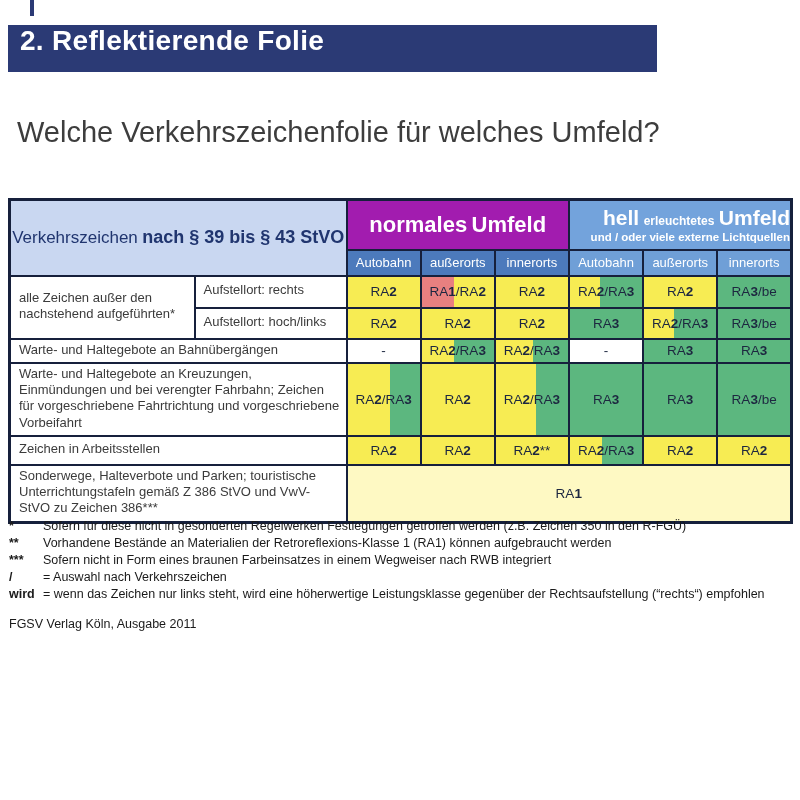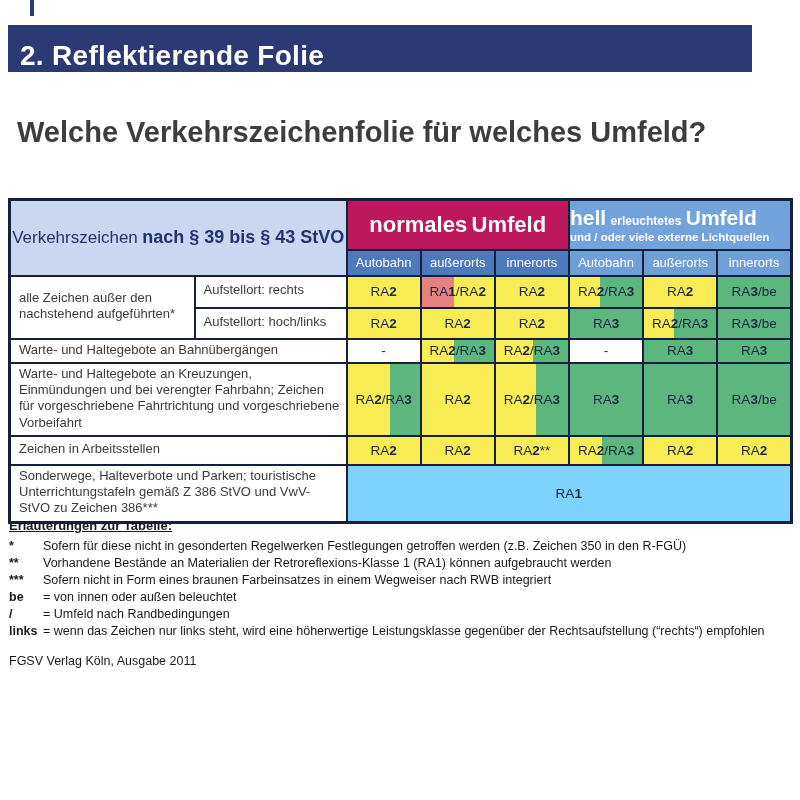--- a/index.html
+++ b/index.html
@@ -1,39 +1,39 @@
 <!DOCTYPE html>
 <html lang="de"><head>
 <meta charset="utf-8">
 <style>
   html,body{margin:0;padding:0}
   body{width:800px;height:800px;background:#fff;position:relative;overflow:hidden;
        font-family:"Liberation Sans",sans-serif;color:#222}
 
   .corner-tick{position:absolute;left:30px;top:0;width:4px;height:16px;background:#2b3a75}
 
-  .titlebar{position:absolute;left:8px;top:25px;width:744px;height:47px;background:#2b3a75;
-            display:flex;align-items:flex-end}
+  .titlebar{position:absolute;left:8px;top:25px;width:649px;height:47px;background:#2b3a75;
+            display:flex;align-items:flex-start}
   .titlebar .t{color:#fff;font-size:28px;font-weight:bold;padding-left:12px;letter-spacing:.3px}
 
-  .subtitle{position:absolute;left:17px;top:116px;margin:0;font-size:29px;font-weight:bold;color:#3d3d3d}
+  .subtitle{position:absolute;left:17px;top:116px;margin:0;font-size:29px;font-weight:normal;color:#3d3d3d}
 
   table.foil{position:absolute;left:8px;top:198px;width:785px;border-collapse:collapse;
              table-layout:fixed;border:3px solid #16203c}
   .foil th,.foil td{border:2px solid #16203c;padding:0;overflow:hidden}
 
   thead tr.main{height:50px}
   .cornercell{background:#c9d7f1;text-align:center;vertical-align:middle}
   .cornercell .ct{font-weight:normal;font-size:17px;color:#20356f}
   .cornercell .cs{font-size:18px;color:#20356f}
 
-  .grp-n{background:#be185d;color:#fff;text-align:center;vertical-align:middle}
+  .grp-n{background:#a21caf;color:#fff;text-align:center;vertical-align:middle}
   .grp-n .gb{font-weight:bold;font-size:22px}
   .grp-n .gr{font-size:22px}
-  .grp-h{background:#73a3dc;color:#fff;text-align:left;vertical-align:middle;line-height:1.05}
+  .grp-h{background:#73a3dc;color:#fff;text-align:right;vertical-align:middle;line-height:1.05}
   .grp-h .gb{font-weight:bold;font-size:21px}
   .grp-h .gm{font-size:12px}
   .grp-h .gr{font-size:21px}
   .grp-h .g2{font-size:11.5px;margin-top:2px}
 
   .sub{color:#fff;font-size:13px;font-weight:normal;text-align:center;height:24px}
   .sub-n{background:#4c7abc}
   .sub-h{background:#6f9fd7}
 
   td.lbl{background:#fff;font-size:13px;color:#3b3b3b;text-align:left;
@@ -141,49 +141,44 @@
         <td class="lbl" colspan="2">Zeichen in Arbeitsstellen</td>
         <td class="cell" style="background: rgb(247, 236, 83);">RA<b>2</b></td>
         <td class="cell" style="background: rgb(247, 236, 83);">RA<b>2</b></td>
         <td class="cell" style="background: rgb(247, 236, 83); margin-left: 19px;">RA<b>2</b>**</td>
         <td class="cell" style="background: linear-gradient(to right, rgb(247, 236, 83) 45%, rgb(92, 183, 127) 45%);">RA<b>2</b>/RA<b>3</b></td>
         <td class="cell" style="background: rgb(247, 236, 83);">RA<b>2</b></td>
         <td class="cell" style="background: rgb(247, 236, 83);">RA<b>2</b></td>
       </tr>
       <tr style="height: 53px;">
         <td class="lbl" colspan="2">Sonderwege, Halteverbote und Parken; touristische Unterrichtungstafeln gemäß Z 386 StVO und VwV-StVO zu Zeichen 386***</td>
-        <td class="cell" colspan="6" style="background: #7dd3fc;">RA<b>1</b></td>
+        <td class="cell" colspan="6" style="background: #fef9c3;">RA<b>1</b></td>
       </tr>
     </tbody>
 </table>
 
 <div class="notes">
-  <div class="notes-title">Erläuterungen zur Tabelle:</div>
   <div id="notes-list">
       <div class="note">
         <span class="term">*</span>
         <span class="ntext">Sofern für diese nicht in gesonderten Regelwerken Festlegungen getroffen werden (z.B. Zeichen 350 in den R-FGÜ)</span>
       </div>
       <div class="note">
         <span class="term">**</span>
         <span class="ntext">Vorhandene Bestände an Materialien der Retroreflexions-Klasse 1 (RA1) können aufgebraucht werden</span>
       </div>
       <div class="note">
         <span class="term">***</span>
         <span class="ntext">Sofern nicht in Form eines braunen Farbeinsatzes in einem Wegweiser nach RWB integriert</span>
       </div>
       <div class="note">
-        <span class="term">be</span>
-        <span class="ntext">= von innen oder außen beleuchtet</span>
+        <span class="term">/</span>
+        <span class="ntext">= Auswahl nach Verkehrszeichen</span>
       </div>
       <div class="note">
-        <span class="term">/</span>
-        <span class="ntext">= Umfeld nach Randbedingungen</span>
-      </div>
-      <div class="note">
-        <span class="term">links</span>
+        <span class="term">wird</span>
         <span class="ntext">= wenn das Zeichen nur links steht, wird eine höherwertige Leistungsklasse gegenüber der Rechtsaufstellung (“rechts“) empfohlen</span>
       </div>
     </div>
   <div class="source-block">
     <div class="source">FGSV Verlag Köln, Ausgabe 2011</div>
   </div>
 </div>
 
 </body></html>

